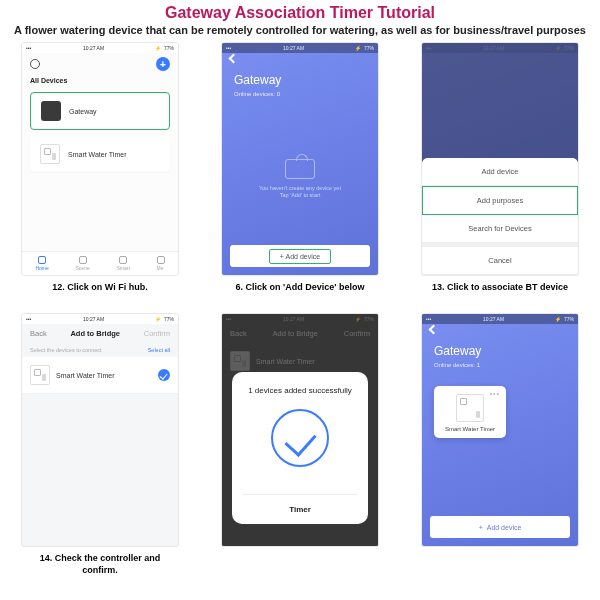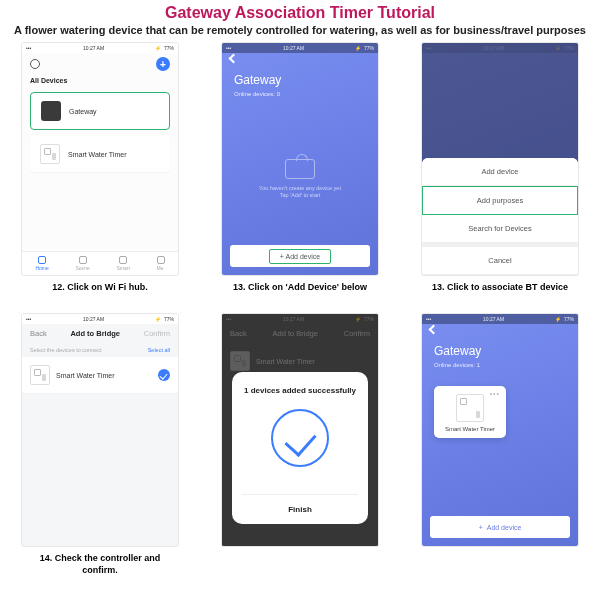--- a/index.html
+++ b/index.html
@@ -61,21 +61,21 @@
   .check-c { width: 12px; height: 12px; border-radius: 50%; background: #3b7cff; position: relative; }
   .check-c::after { content: ""; position: absolute; left: 3px; top: 2.5px; width: 4px; height: 6px; border-right: 1.5px solid #fff; border-bottom: 1.5px solid #fff; transform: rotate(40deg) scaleX(0.9); }
   .s15 { background: #f5f6f8; }
 
   
   .s16-bg { background: #555; position: absolute; inset: 0; }
   .s16-head { display: flex; justify-content: space-between; align-items: center; padding: 5px 8px; font-size: 7.5px; color: #ccc; }
   .s16-row { padding: 8px; display: flex; align-items: center; gap: 6px; color: #ccc; }
   .s16-dim { position: absolute; inset: 0; background: rgba(30,30,30,0.55); }
   .modal { position: absolute; left: 10px; right: 10px; top: 58px; bottom: 22px; background: #fff; border-radius: 10px; display: flex; flex-direction: column; align-items: center; padding: 14px 10px 0; }
-  .modal-title { font-size: 8px; font-weight: 700; color: #222; margin-bottom: 14px; }
+  .modal-title { font-size: 8px; font-weight: 400; color: #222; margin-bottom: 14px; }
   .big-circle { width: 58px; height: 58px; border: 2.5px solid #3b7cff; border-radius: 50%; position: relative; margin-bottom: auto; }
   .big-circle::after { content: ""; position: absolute; left: 18px; top: 16px; width: 16px; height: 24px; border-right: 3px solid #3b7cff; border-bottom: 3px solid #3b7cff; transform: rotate(42deg); }
   .modal-finish { width: 100%; border-top: 1px solid #eee; text-align: center; padding: 10px 0; font-size: 8px; font-weight: 600; color: #222; }
 
   
   .gw-card { position: absolute; top: 72px; left: 12px; width: 72px; background: #fff; border-radius: 5px; padding: 8px 6px 6px; box-shadow: 0 2px 6px rgba(0,0,0,0.15); }
   .gw-card .dots { position: absolute; top: 4px; right: 6px; color: #bbb; font-size: 7px; letter-spacing: 1px; }
   .gw-card .ic { width: 28px; height: 28px; margin: 0 auto 4px; }
   .gw-card .lbl { font-size: 6px; text-align: center; color: #444; }
 </style>
@@ -137,21 +137,21 @@
         <div class="gw-empty-ic"></div>
         <div class="gw-empty-txt">
           <div>You haven't create any device yet</div>
             <div>Tap 'Add' to start</div>
         </div>
         <div class="gw-addbar">
           <span class="box"><span>+ </span><span>Add device</span></span>
         </div>
       </div>
     </div>
-    <div class="caption">13. Click on 'Add Device' below</div>
+    <div class="caption">6. Click on 'Add Device' below</div>
   </div>
 
   <div class="cell">
     <div class="phone">
       <div class="purple">
         <div class="statusbar sb-dark sb-dimmed">
           <span>•••</span>
             <span>10:27 AM</span>
           <span class="sb-R">
               <span>⚡</span>
@@ -219,21 +219,21 @@
         </div>
         <div class="s16-row">
           <div class="timer-icon" style="opacity:.5"></div>
           <span>Smart Water Timer</span>
         </div>
       </div>
       <div class="s16-dim"></div>
       <div class="modal">
         <div class="modal-title">1 devices added successfully</div>
         <div class="big-circle"></div>
-        <div class="modal-finish">Finish</div>
+        <div class="modal-finish">Timer</div>
       </div>
     </div>
   </div>
 
   <div class="cell">
     <div class="phone">
       <div class="purple">
         <div class="statusbar sb-dark">
           <span>•••</span>
             <span>10:27 AM</span>

